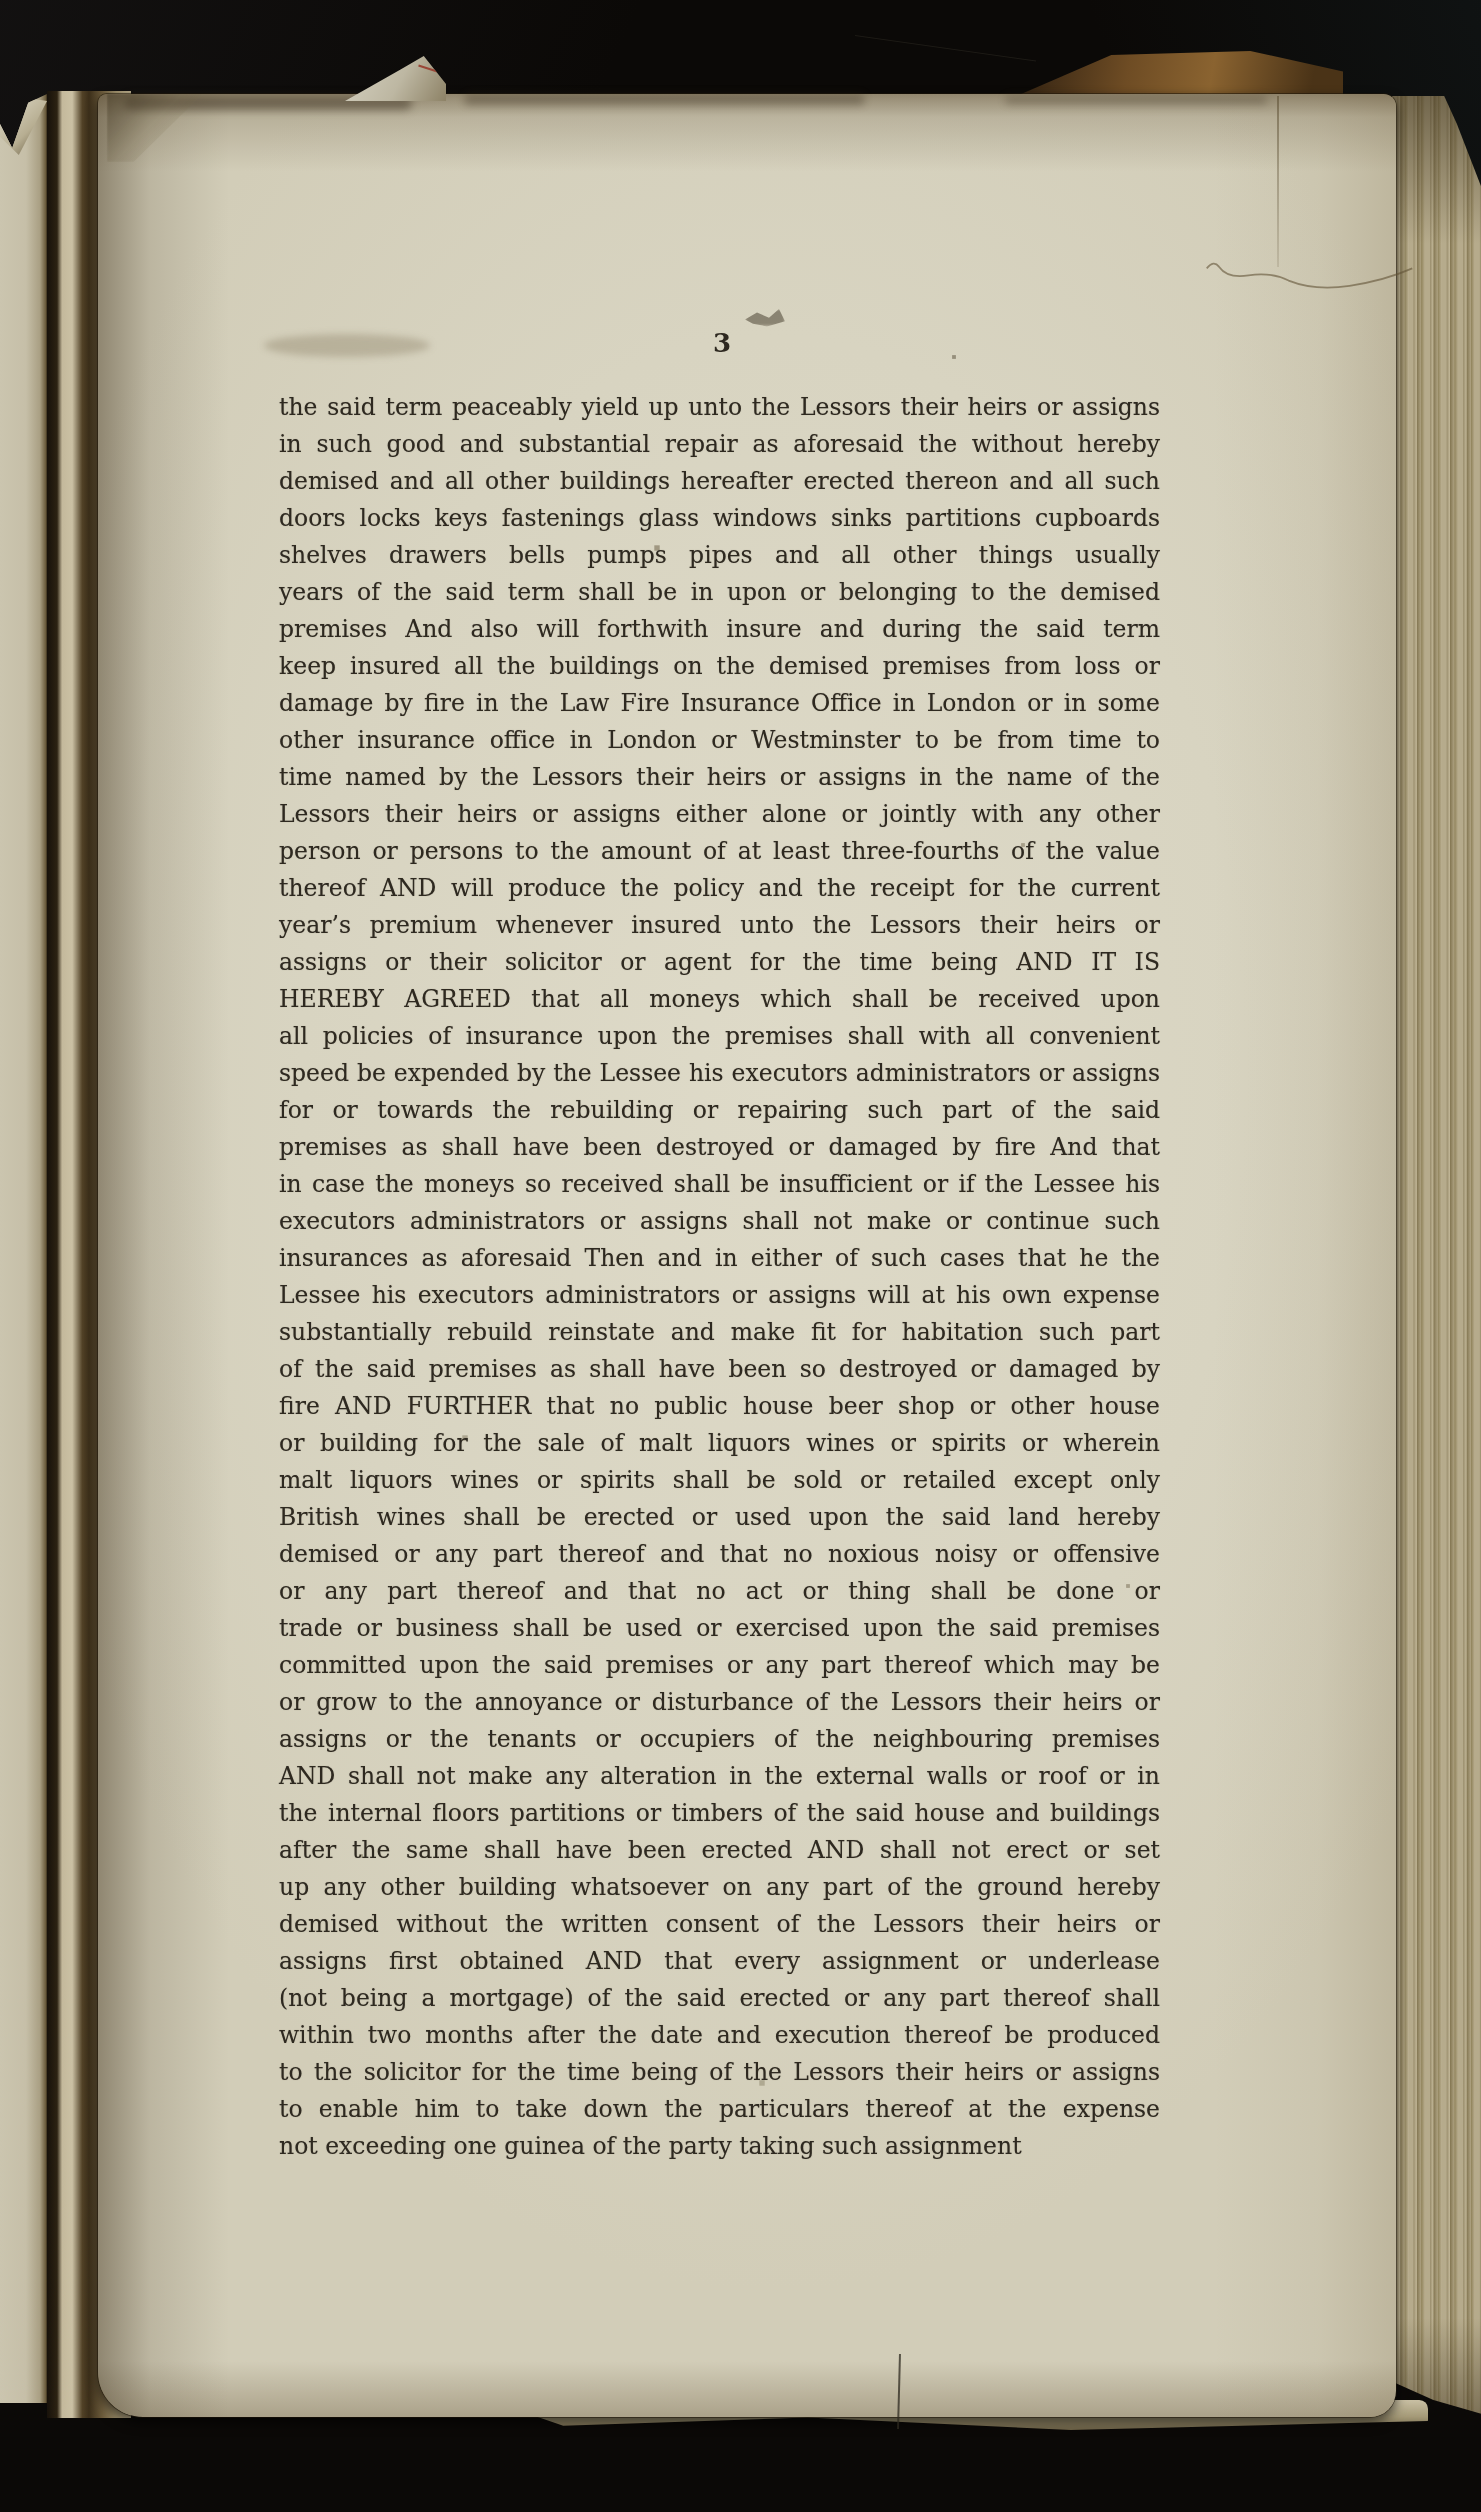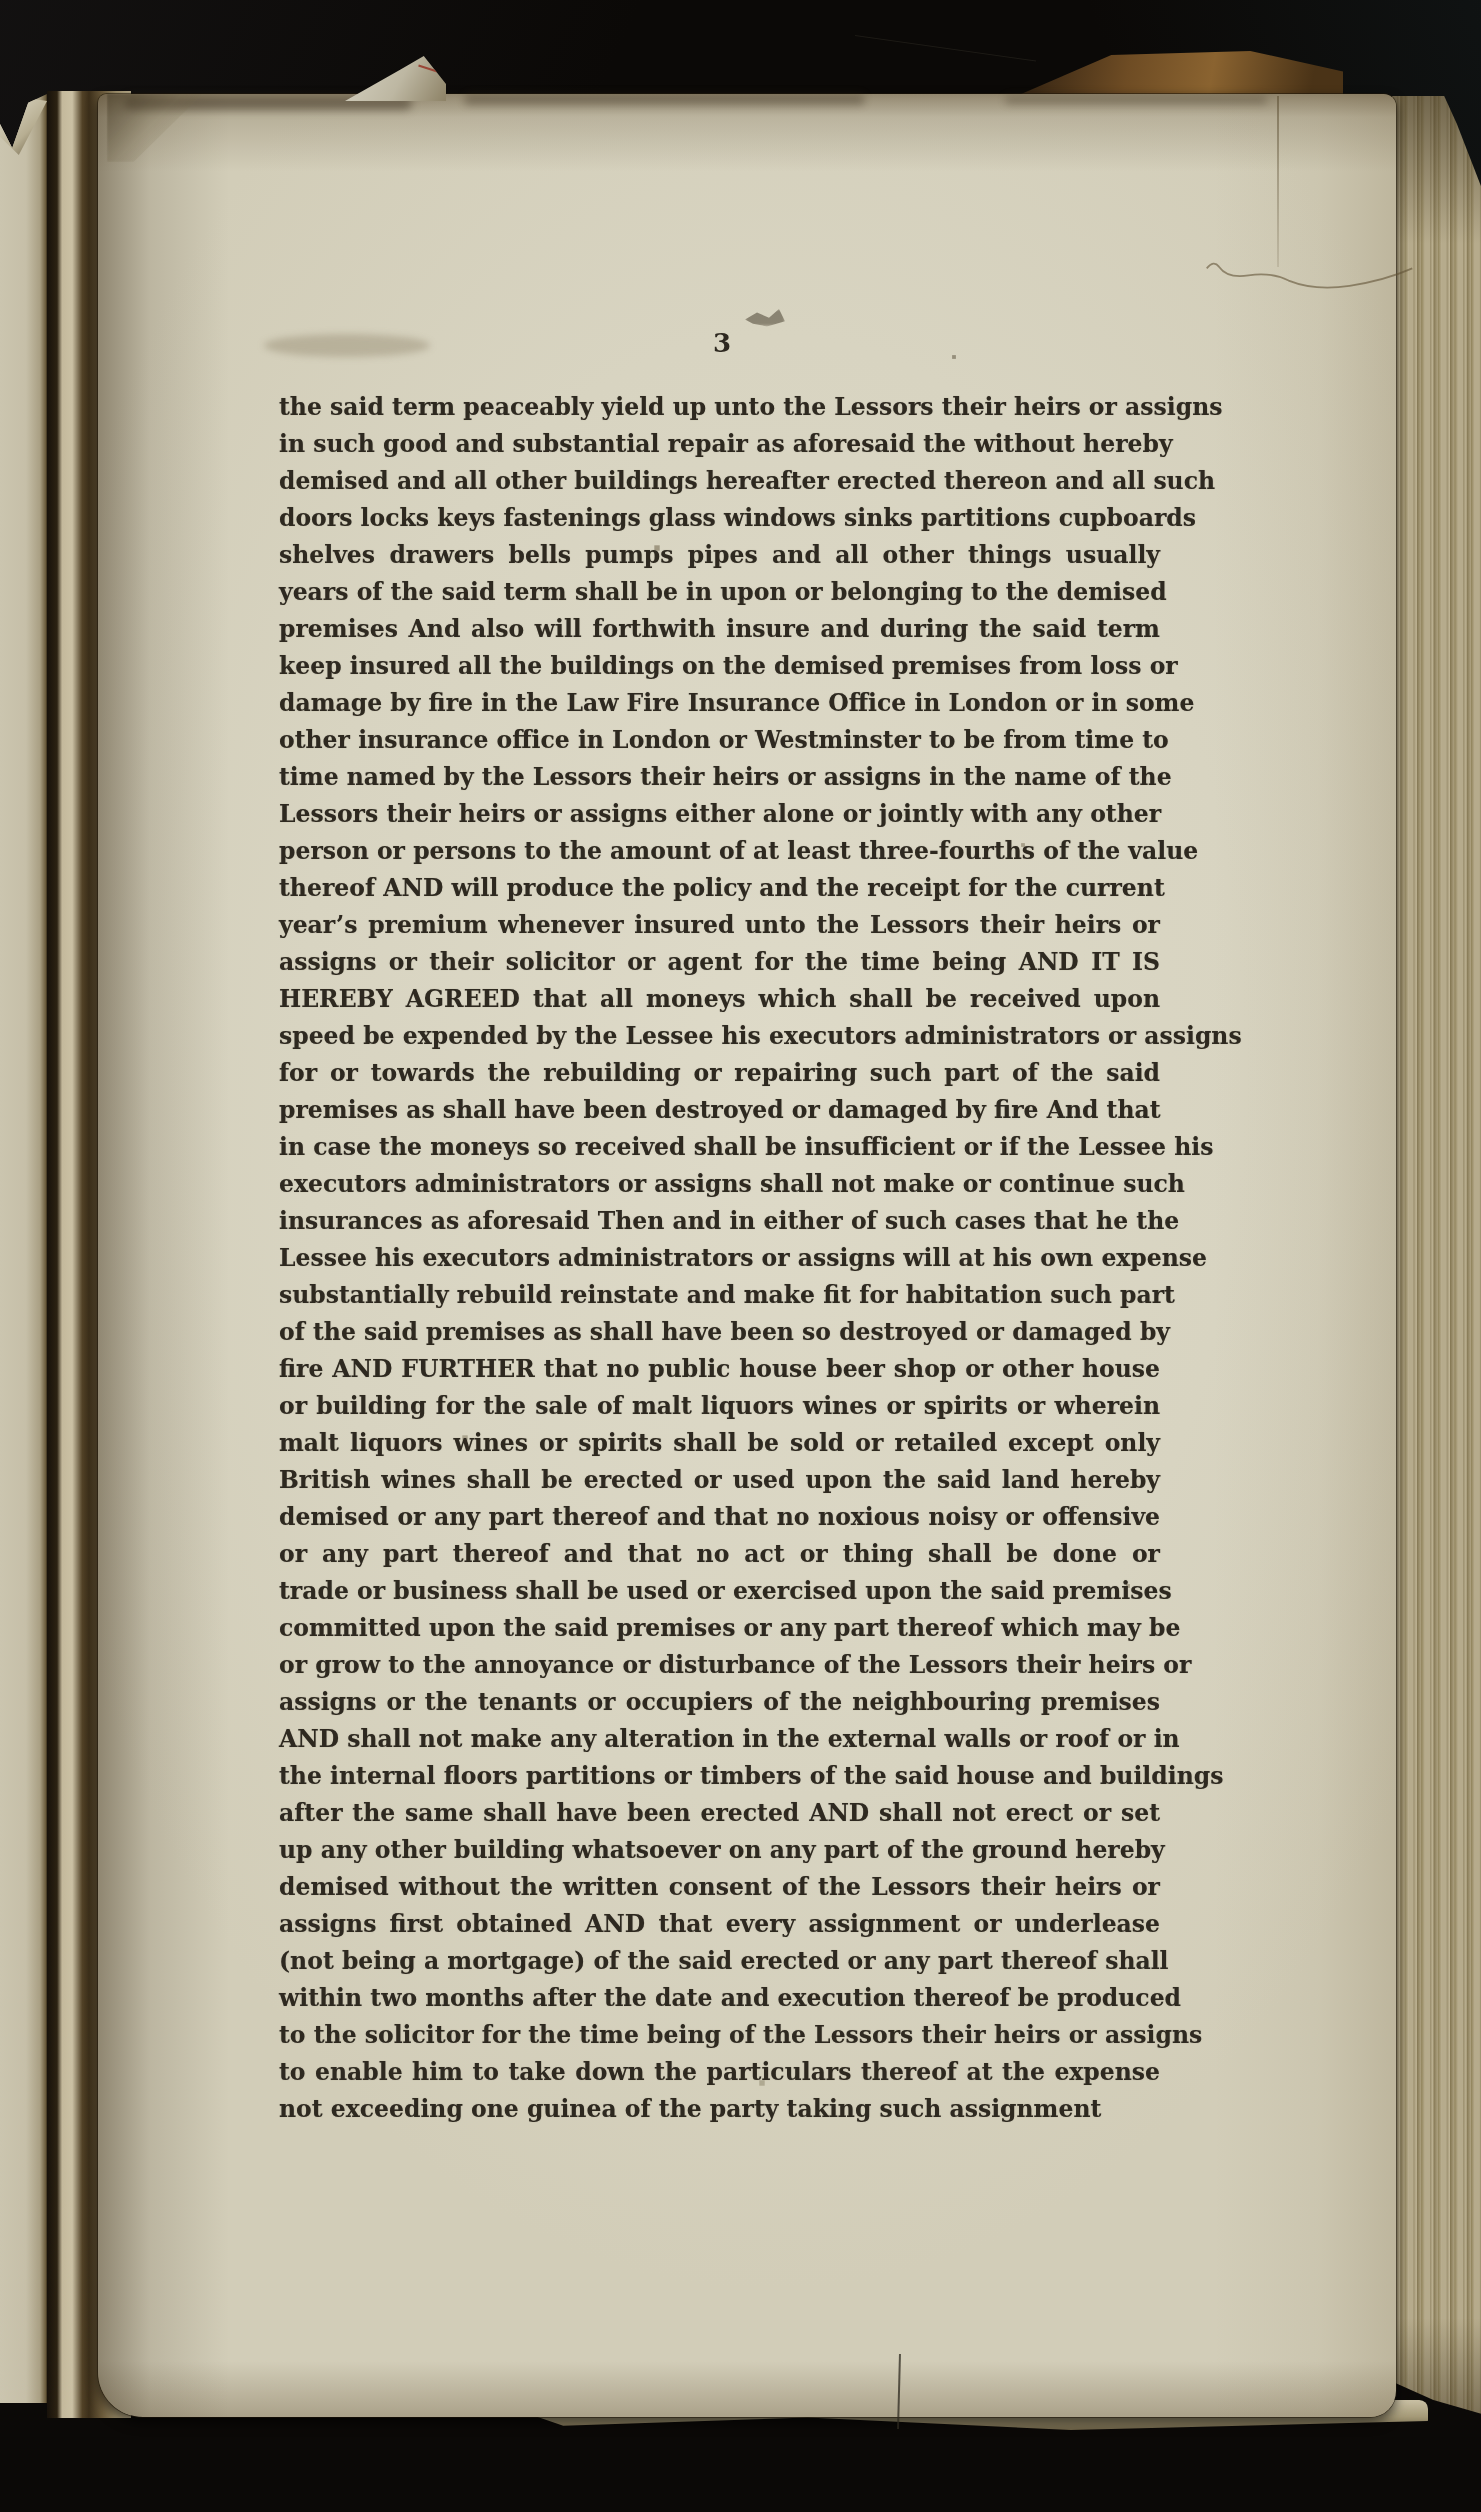--- a/index.html
+++ b/index.html
@@ -101,21 +101,21 @@
     background:rgba(60,52,36,0.5);filter:blur(1.7px);
     clip-path:polygon(0 60%,30% 20%,60% 50%,85% 0,100% 70%,55% 100%,20% 85%);
   }
   .body-text{
     position:absolute;left:181px;top:295px;width:881px;
     font-size:23.5px;line-height:37px;color:#2e2920;
     text-shadow:0 0 0.9px rgba(46,41,32,0.35);
   }
   .tline{
     height:37px;white-space:nowrap;
-    text-align:justify;text-align-last:justify;text-justify:inter-word;font-weight:bold;
+    text-align:justify;text-align-last:justify;text-justify:inter-word;
   }
   .tline.last{text-align-last:left;}
   
   .torn-flap{
     position:absolute;left:345px;top:56px;width:101px;height:45px;
     background:linear-gradient(120deg,#d6d2c2 0%,#bdb7a2 55%,#8d8266 100%);
     clip-path:polygon(78% 0,100% 62%,100% 100%,0 100%,55% 30%);
     z-index:4;
   }
   .torn-flap .red-line{
@@ -255,20 +255,21 @@
         <div class="tline">keep insured all the buildings on the demised premises from loss or</div>
         <div class="tline">damage by fire in the Law Fire Insurance Office in London or in some</div>
         <div class="tline">other insurance office in London or Westminster to be from time to</div>
         <div class="tline">time named by the Lessors their heirs or assigns in the name of the</div>
         <div class="tline">Lessors their heirs or assigns either alone or jointly with any other</div>
         <div class="tline">person or persons to the amount of at least three-fourths of the value</div>
         <div class="tline">thereof AND will produce the policy and the receipt for the current</div>
         <div class="tline">year’s premium whenever insured unto the Lessors their heirs or</div>
         <div class="tline">assigns or their solicitor or agent for the time being AND IT IS</div>
         <div class="tline">HEREBY AGREED that all moneys which shall be received upon</div>
+        <div class="tline">all policies of insurance upon the premises shall with all convenient</div>
         <div class="tline">speed be expended by the Lessee his executors administrators or assigns</div>
         <div class="tline">for or towards the rebuilding or repairing such part of the said</div>
         <div class="tline">premises as shall have been destroyed or damaged by fire And that</div>
         <div class="tline">in case the moneys so received shall be insufficient or if the Lessee his</div>
         <div class="tline">executors administrators or assigns shall not make or continue such</div>
         <div class="tline">insurances as aforesaid Then and in either of such cases that he the</div>
         <div class="tline">Lessee his executors administrators or assigns will at his own expense</div>
         <div class="tline">substantially rebuild reinstate and make fit for habitation such part</div>
         <div class="tline">of the said premises as shall have been so destroyed or damaged by</div>
         <div class="tline">fire AND FURTHER that no public house beer shop or other house</div>

